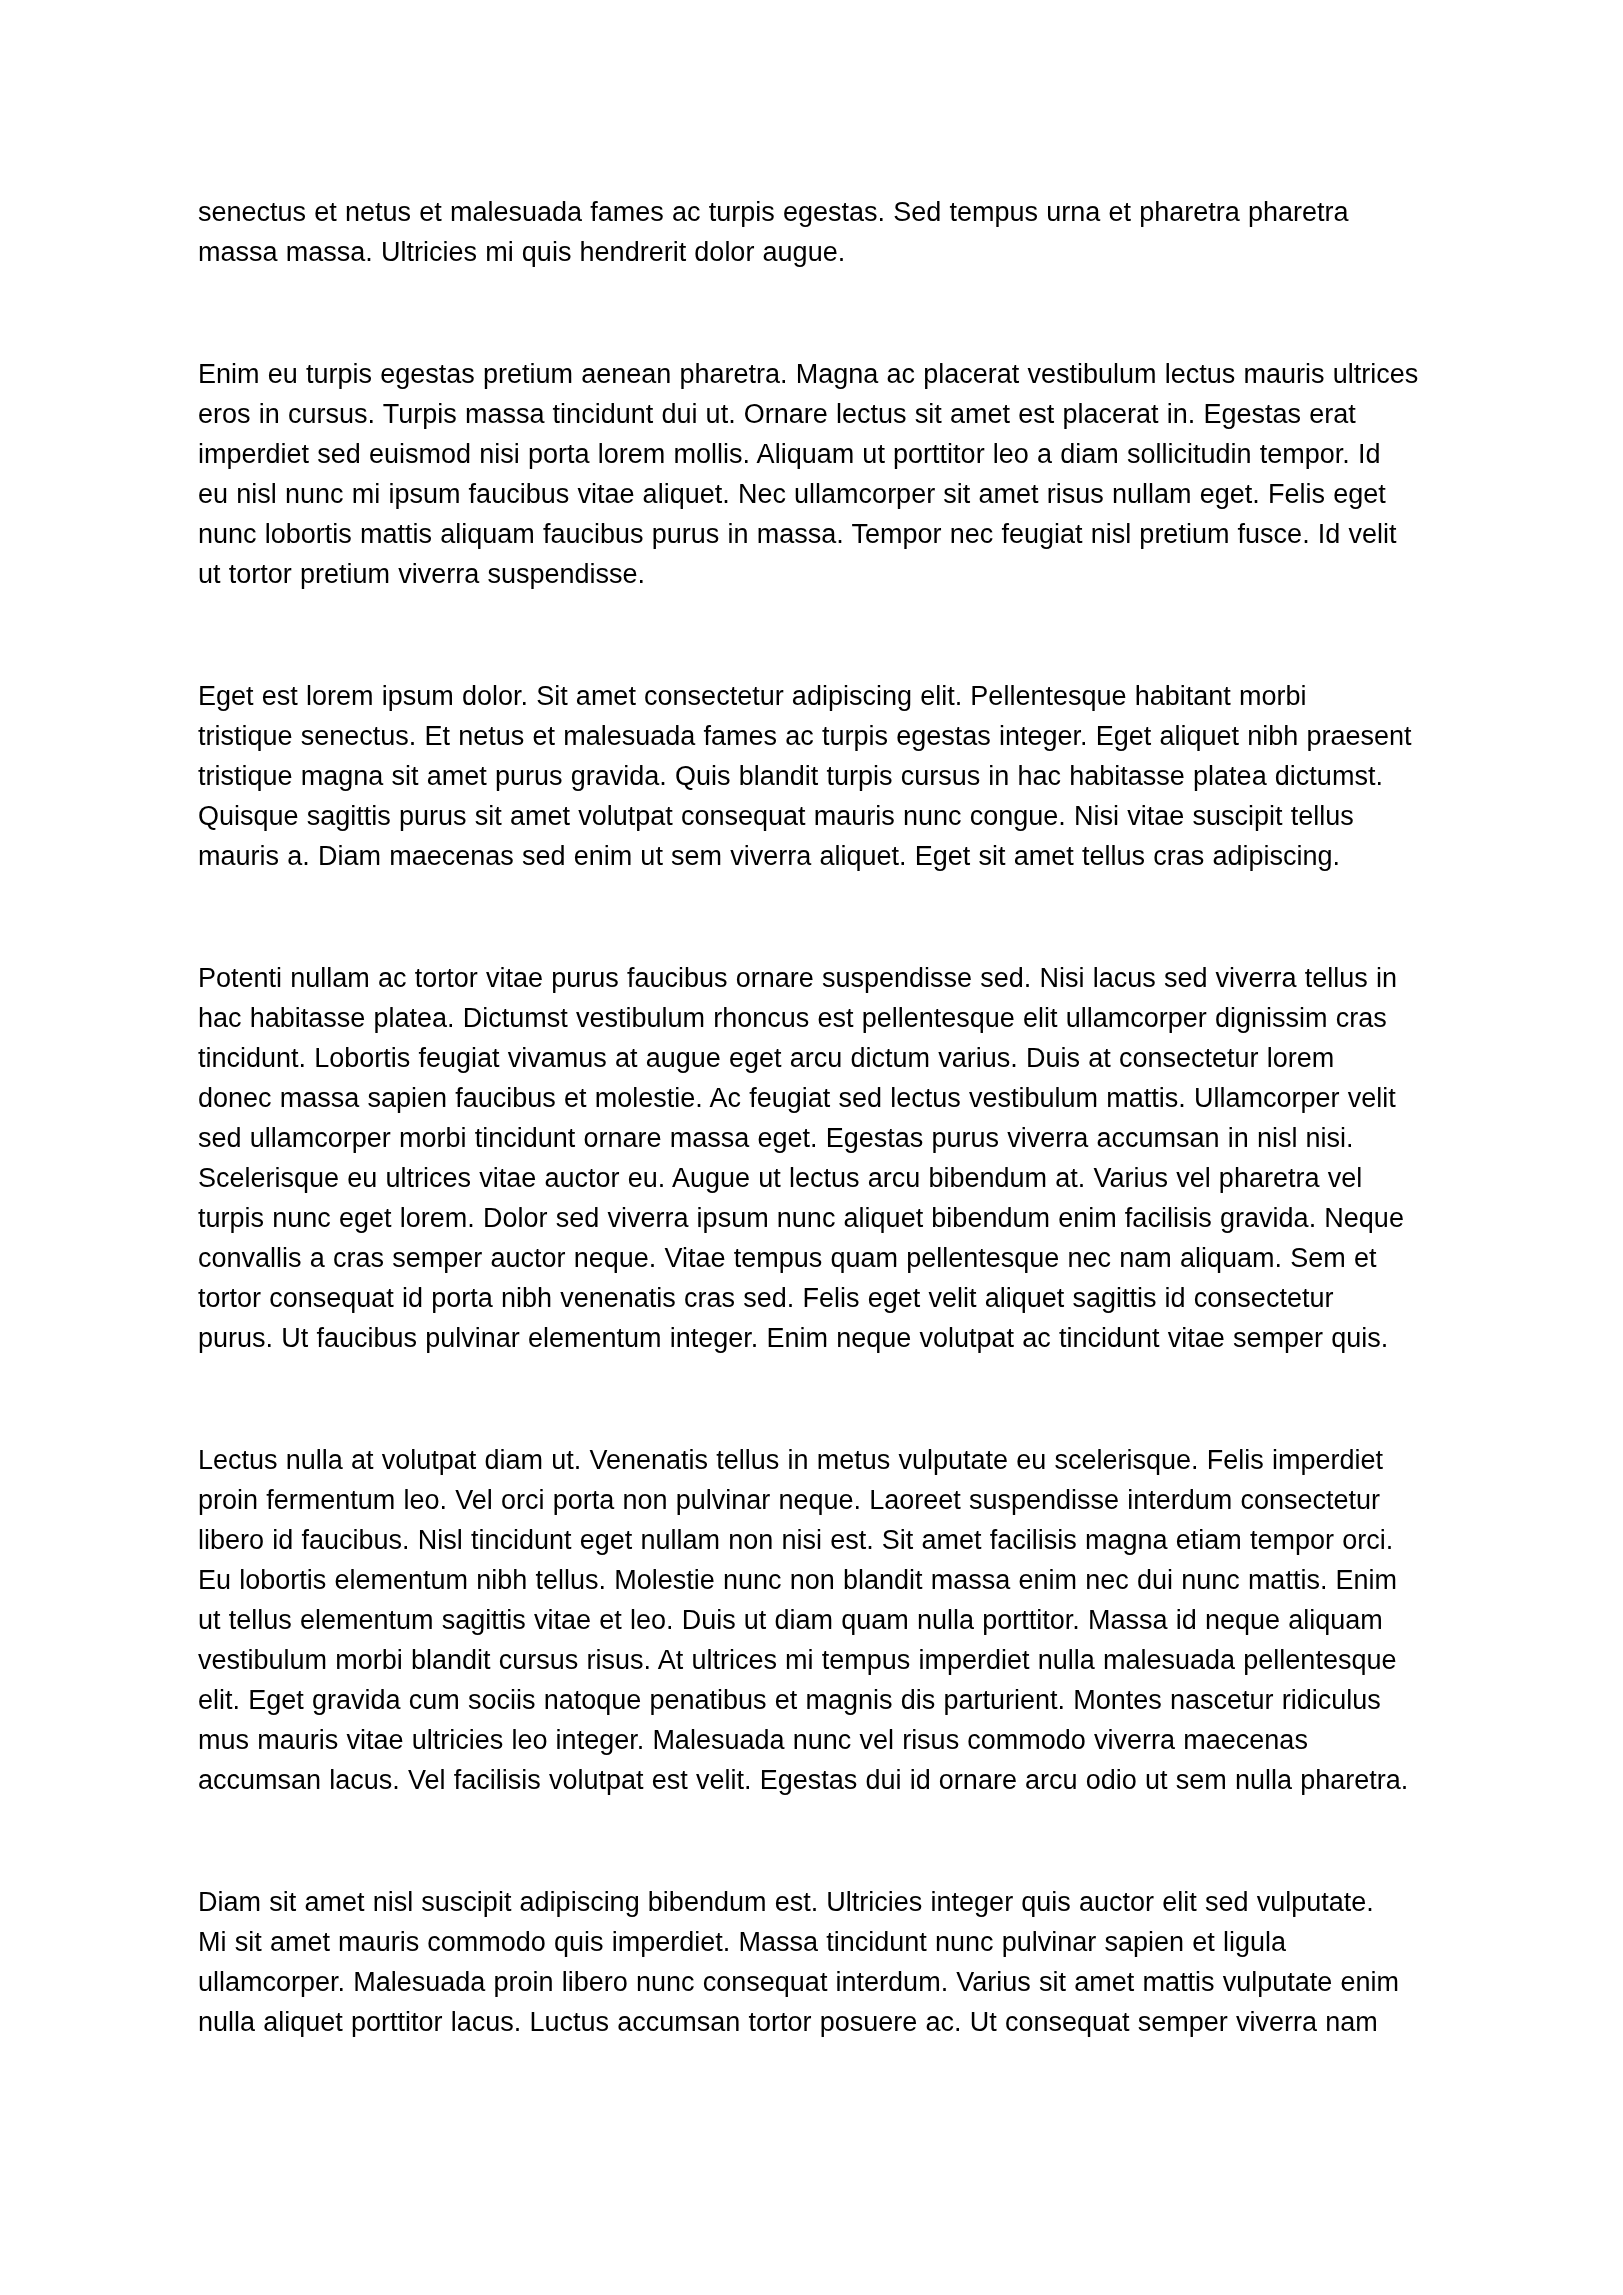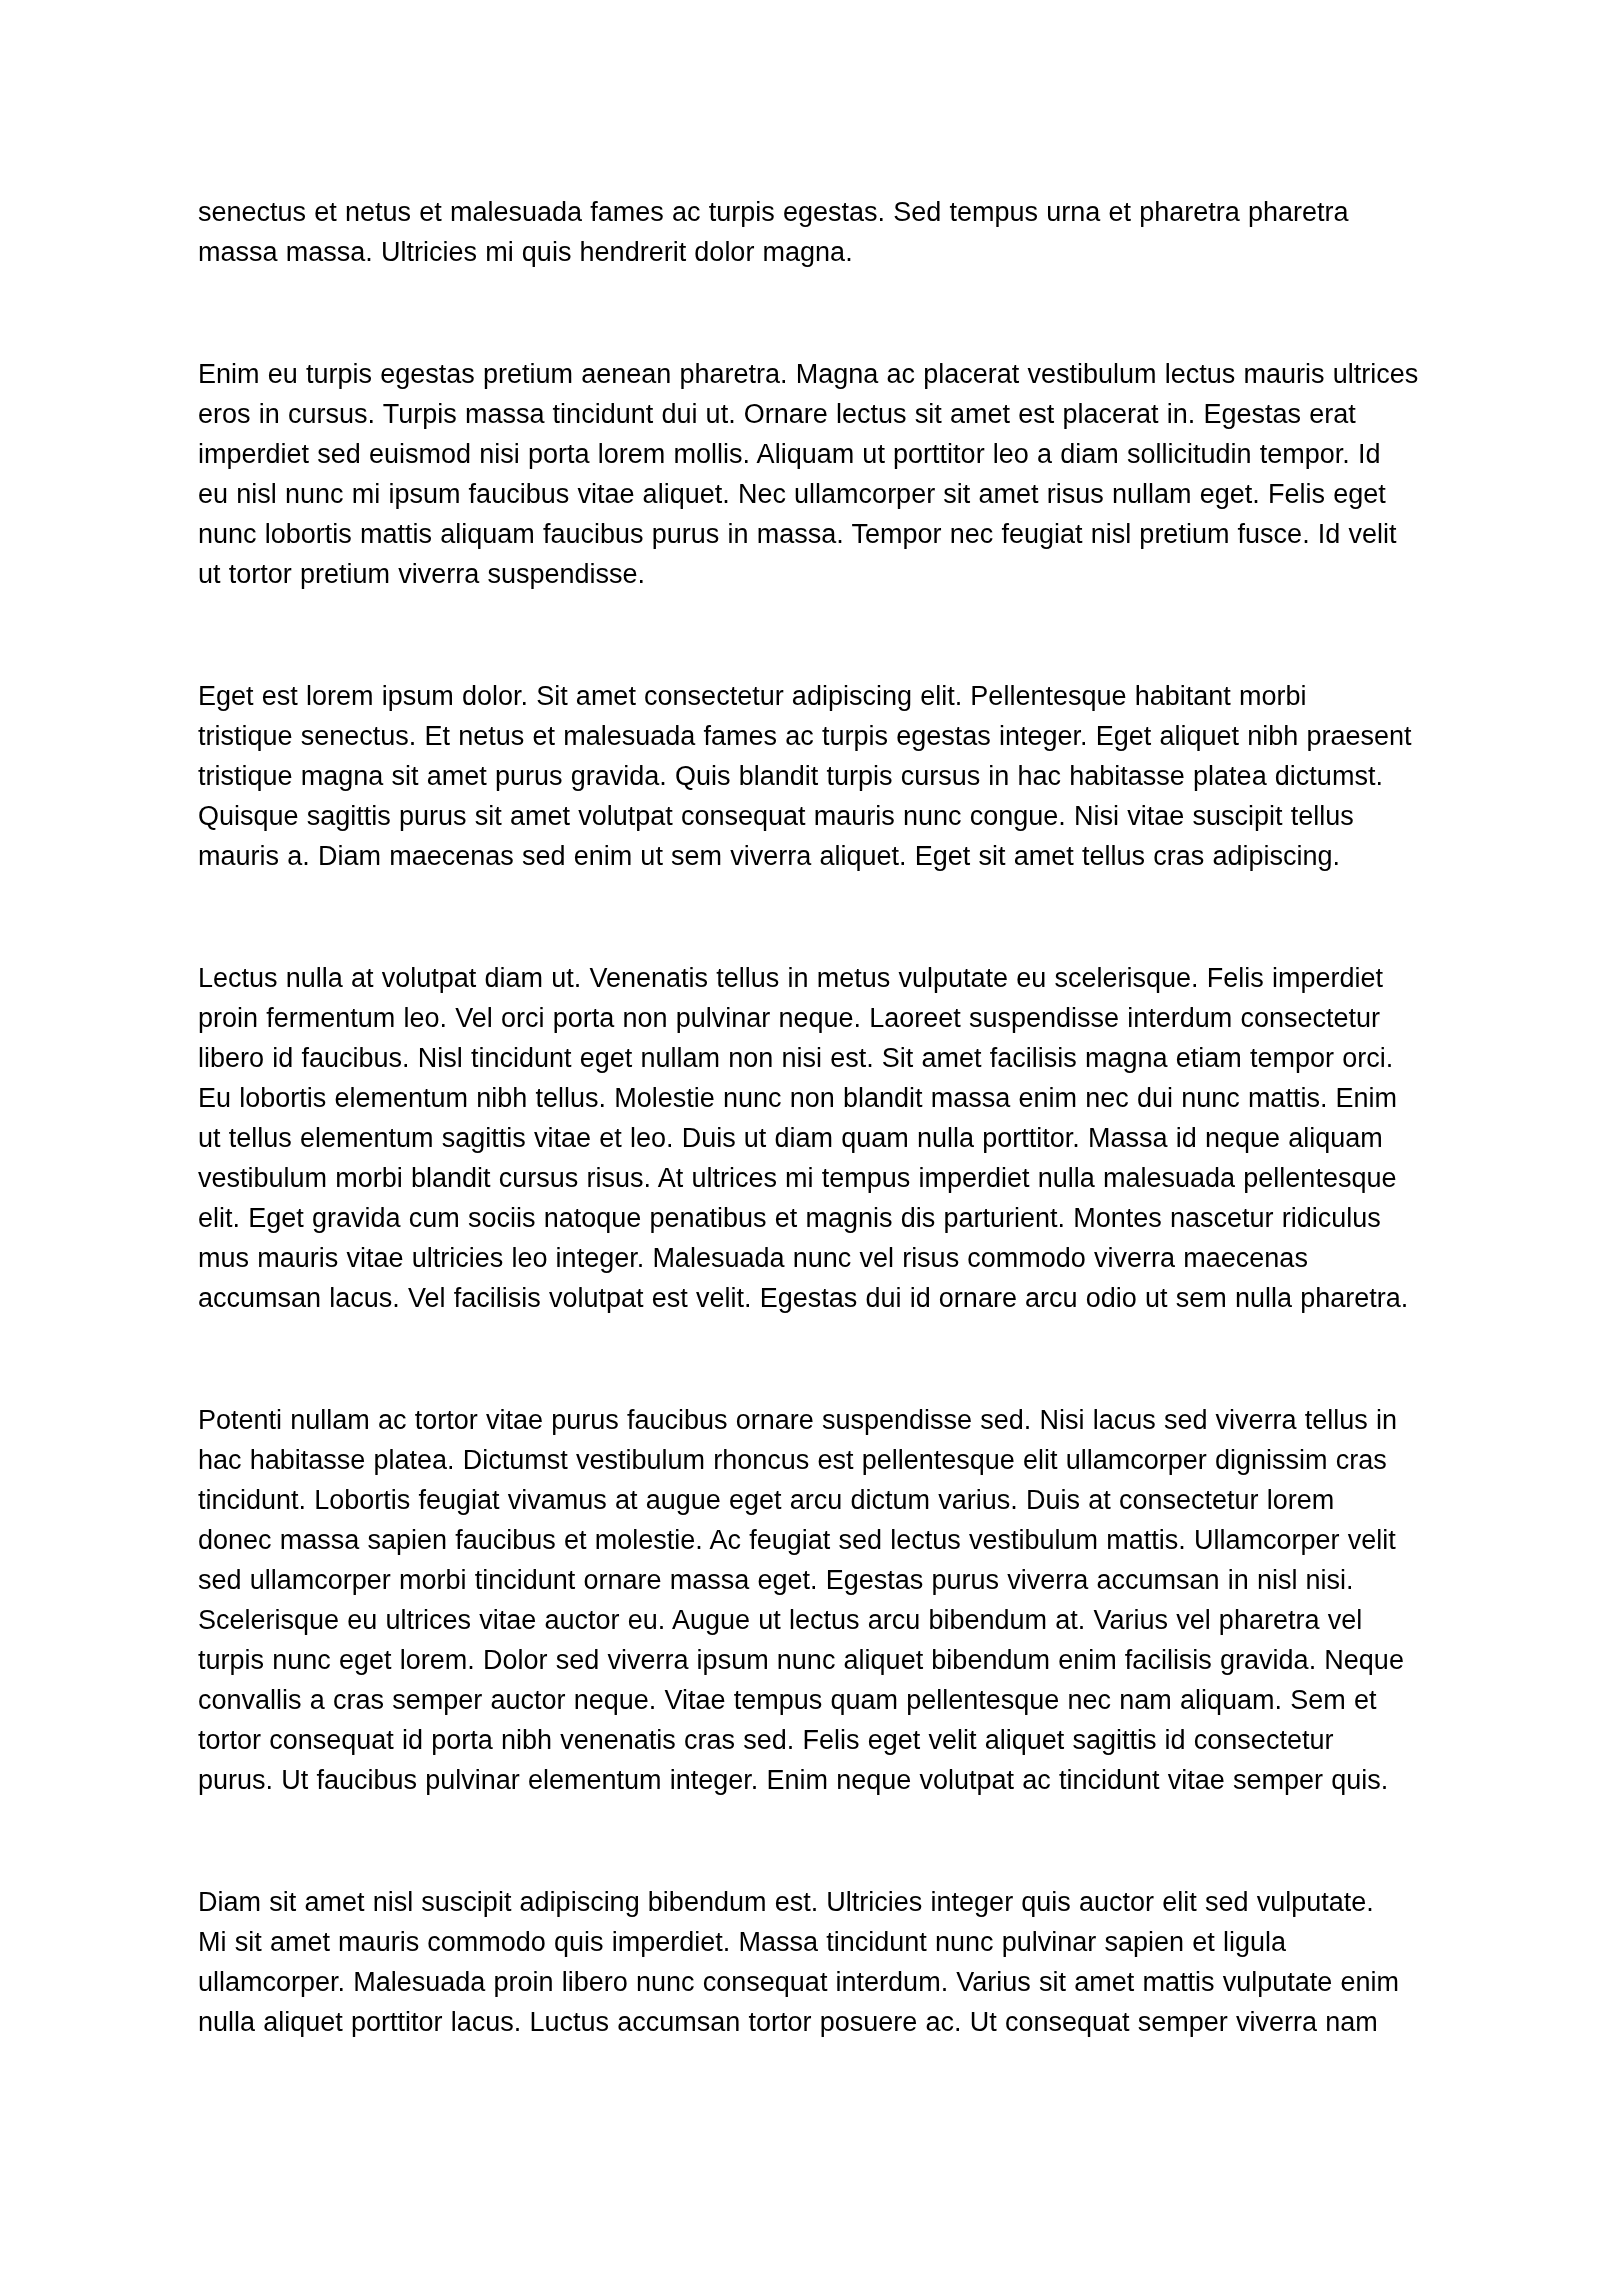--- a/index.html
+++ b/index.html
@@ -25,49 +25,49 @@
     margin: 0 0 82px 0;
     white-space: pre-line; 
     word-spacing: 0.7px;
   }
 </style>
 </head>
 <body>
 
 <div class="page">
   <p class="para">senectus et netus et malesuada fames ac turpis egestas. Sed tempus urna et pharetra pharetra
-massa massa. Ultricies mi quis hendrerit dolor magna.</p>
+massa massa. Ultricies mi quis hendrerit dolor augue.</p>
   <p class="para">Enim eu turpis egestas pretium aenean pharetra. Magna ac placerat vestibulum lectus mauris ultrices
 eros in cursus. Turpis massa tincidunt dui ut. Ornare lectus sit amet est placerat in. Egestas erat
 imperdiet sed euismod nisi porta lorem mollis. Aliquam ut porttitor leo a diam sollicitudin tempor. Id
 eu nisl nunc mi ipsum faucibus vitae aliquet. Nec ullamcorper sit amet risus nullam eget. Felis eget
 nunc lobortis mattis aliquam faucibus purus in massa. Tempor nec feugiat nisl pretium fusce. Id velit
 ut tortor pretium viverra suspendisse.</p>
   <p class="para">Eget est lorem ipsum dolor. Sit amet consectetur adipiscing elit. Pellentesque habitant morbi
 tristique senectus. Et netus et malesuada fames ac turpis egestas integer. Eget aliquet nibh praesent
 tristique magna sit amet purus gravida. Quis blandit turpis cursus in hac habitasse platea dictumst.
 Quisque sagittis purus sit amet volutpat consequat mauris nunc congue. Nisi vitae suscipit tellus
 mauris a. Diam maecenas sed enim ut sem viverra aliquet. Eget sit amet tellus cras adipiscing.</p>
-  <p class="para">Lectus nulla at volutpat diam ut. Venenatis tellus in metus vulputate eu scelerisque. Felis imperdiet
-proin fermentum leo. Vel orci porta non pulvinar neque. Laoreet suspendisse interdum consectetur
-libero id faucibus. Nisl tincidunt eget nullam non nisi est. Sit amet facilisis magna etiam tempor orci.
-Eu lobortis elementum nibh tellus. Molestie nunc non blandit massa enim nec dui nunc mattis. Enim
-ut tellus elementum sagittis vitae et leo. Duis ut diam quam nulla porttitor. Massa id neque aliquam
-vestibulum morbi blandit cursus risus. At ultrices mi tempus imperdiet nulla malesuada pellentesque
-elit. Eget gravida cum sociis natoque penatibus et magnis dis parturient. Montes nascetur ridiculus
-mus mauris vitae ultricies leo integer. Malesuada nunc vel risus commodo viverra maecenas
-accumsan lacus. Vel facilisis volutpat est velit. Egestas dui id ornare arcu odio ut sem nulla pharetra.</p>
   <p class="para">Potenti nullam ac tortor vitae purus faucibus ornare suspendisse sed. Nisi lacus sed viverra tellus in
 hac habitasse platea. Dictumst vestibulum rhoncus est pellentesque elit ullamcorper dignissim cras
 tincidunt. Lobortis feugiat vivamus at augue eget arcu dictum varius. Duis at consectetur lorem
 donec massa sapien faucibus et molestie. Ac feugiat sed lectus vestibulum mattis. Ullamcorper velit
 sed ullamcorper morbi tincidunt ornare massa eget. Egestas purus viverra accumsan in nisl nisi.
 Scelerisque eu ultrices vitae auctor eu. Augue ut lectus arcu bibendum at. Varius vel pharetra vel
 turpis nunc eget lorem. Dolor sed viverra ipsum nunc aliquet bibendum enim facilisis gravida. Neque
 convallis a cras semper auctor neque. Vitae tempus quam pellentesque nec nam aliquam. Sem et
 tortor consequat id porta nibh venenatis cras sed. Felis eget velit aliquet sagittis id consectetur
 purus. Ut faucibus pulvinar elementum integer. Enim neque volutpat ac tincidunt vitae semper quis.</p>
+  <p class="para">Lectus nulla at volutpat diam ut. Venenatis tellus in metus vulputate eu scelerisque. Felis imperdiet
+proin fermentum leo. Vel orci porta non pulvinar neque. Laoreet suspendisse interdum consectetur
+libero id faucibus. Nisl tincidunt eget nullam non nisi est. Sit amet facilisis magna etiam tempor orci.
+Eu lobortis elementum nibh tellus. Molestie nunc non blandit massa enim nec dui nunc mattis. Enim
+ut tellus elementum sagittis vitae et leo. Duis ut diam quam nulla porttitor. Massa id neque aliquam
+vestibulum morbi blandit cursus risus. At ultrices mi tempus imperdiet nulla malesuada pellentesque
+elit. Eget gravida cum sociis natoque penatibus et magnis dis parturient. Montes nascetur ridiculus
+mus mauris vitae ultricies leo integer. Malesuada nunc vel risus commodo viverra maecenas
+accumsan lacus. Vel facilisis volutpat est velit. Egestas dui id ornare arcu odio ut sem nulla pharetra.</p>
   <p class="para">Diam sit amet nisl suscipit adipiscing bibendum est. Ultricies integer quis auctor elit sed vulputate.
 Mi sit amet mauris commodo quis imperdiet. Massa tincidunt nunc pulvinar sapien et ligula
 ullamcorper. Malesuada proin libero nunc consequat interdum. Varius sit amet mattis vulputate enim
 nulla aliquet porttitor lacus. Luctus accumsan tortor posuere ac. Ut consequat semper viverra nam</p>
 </div>
 
 
 </body></html>

